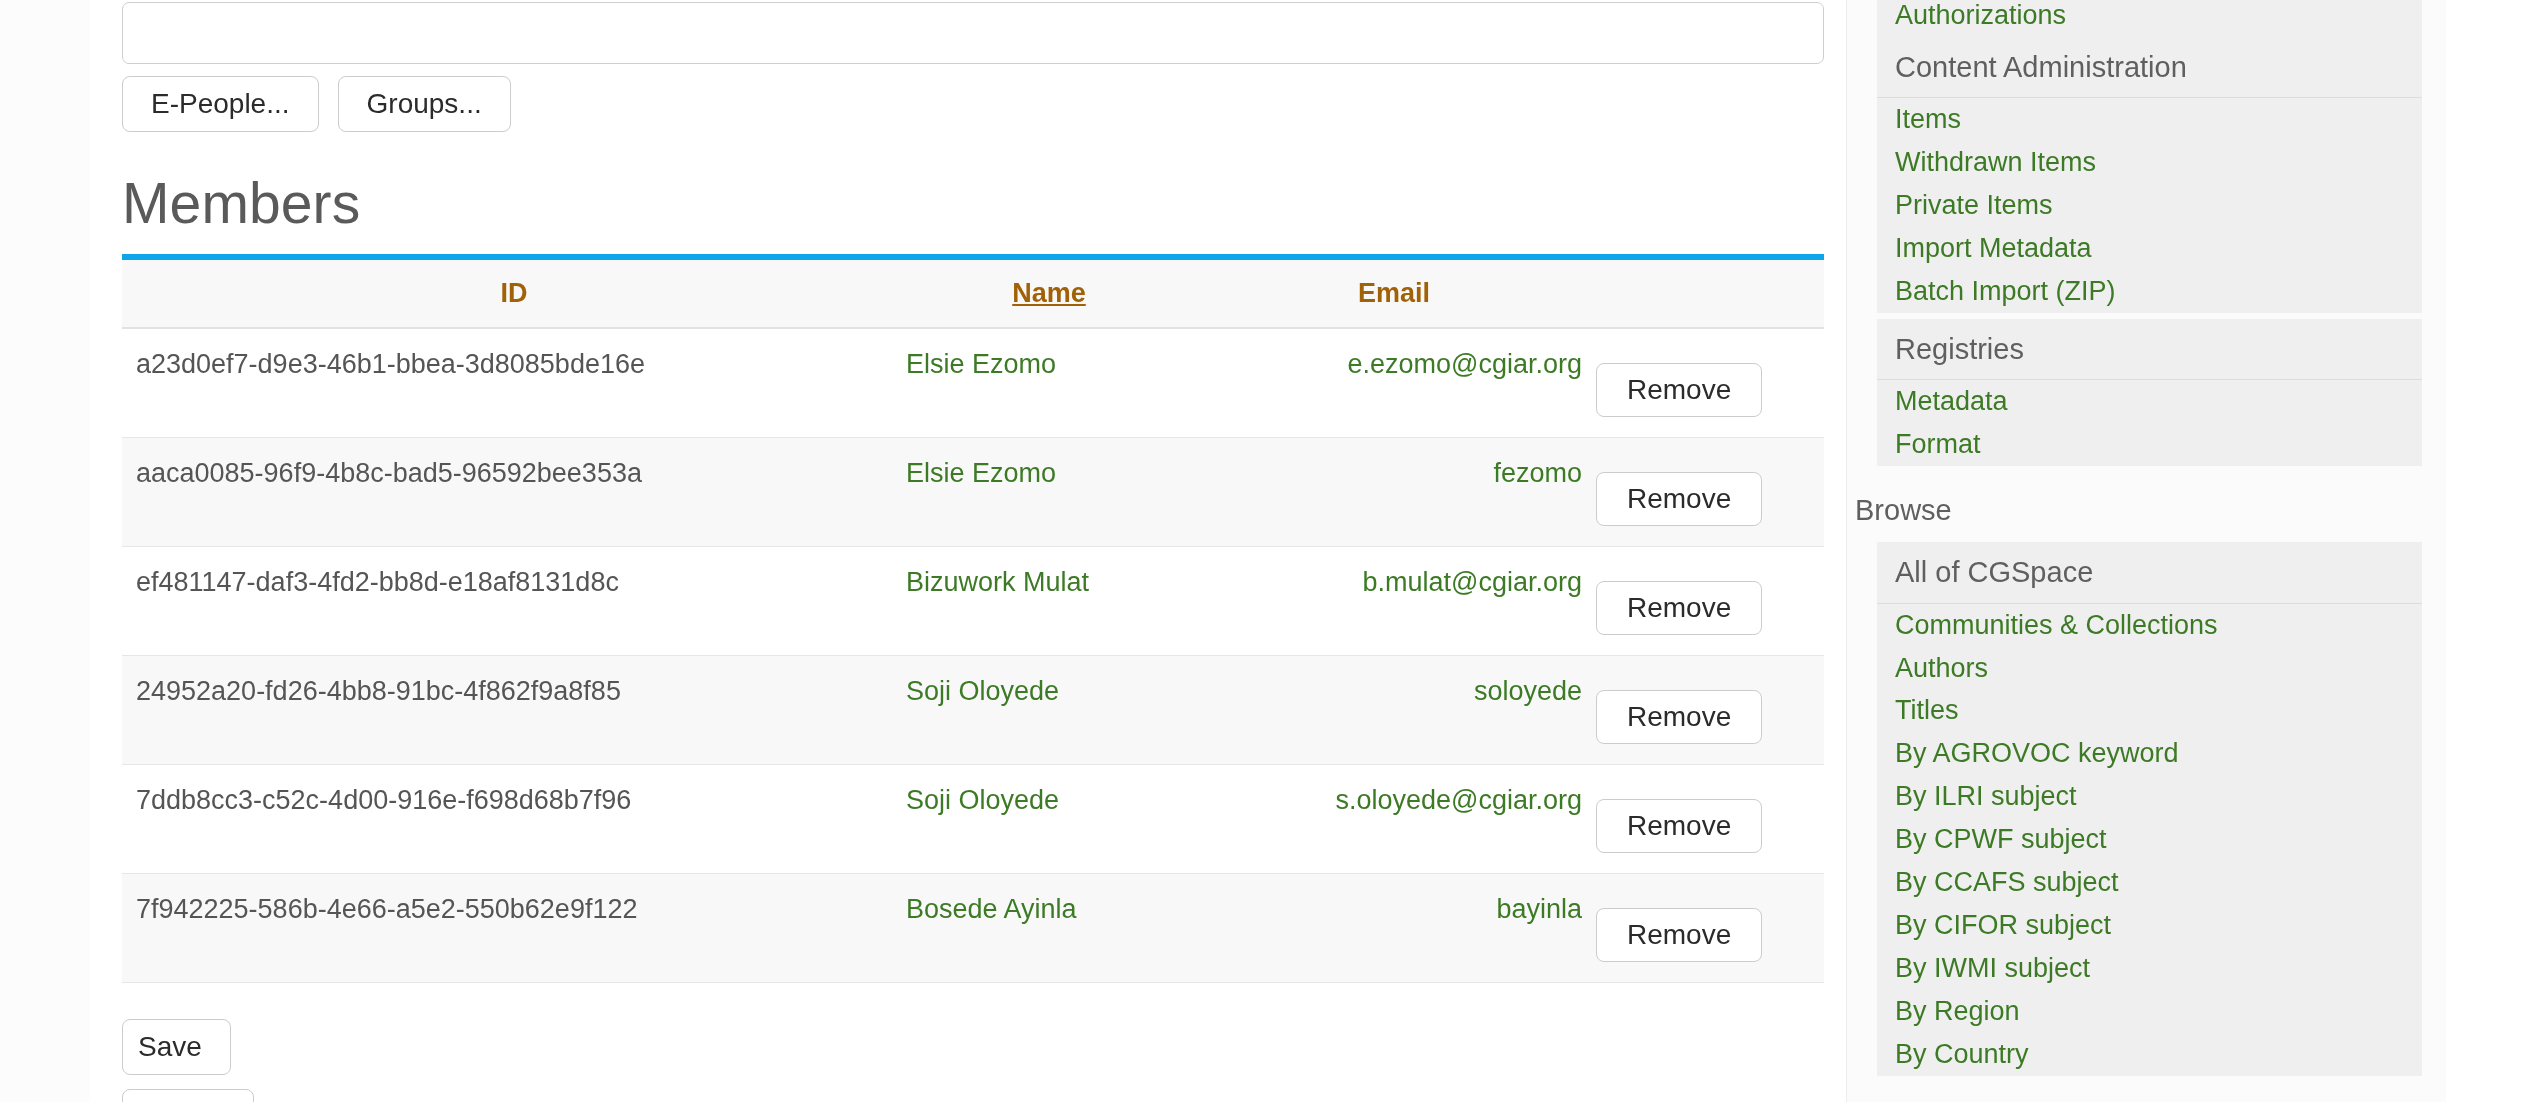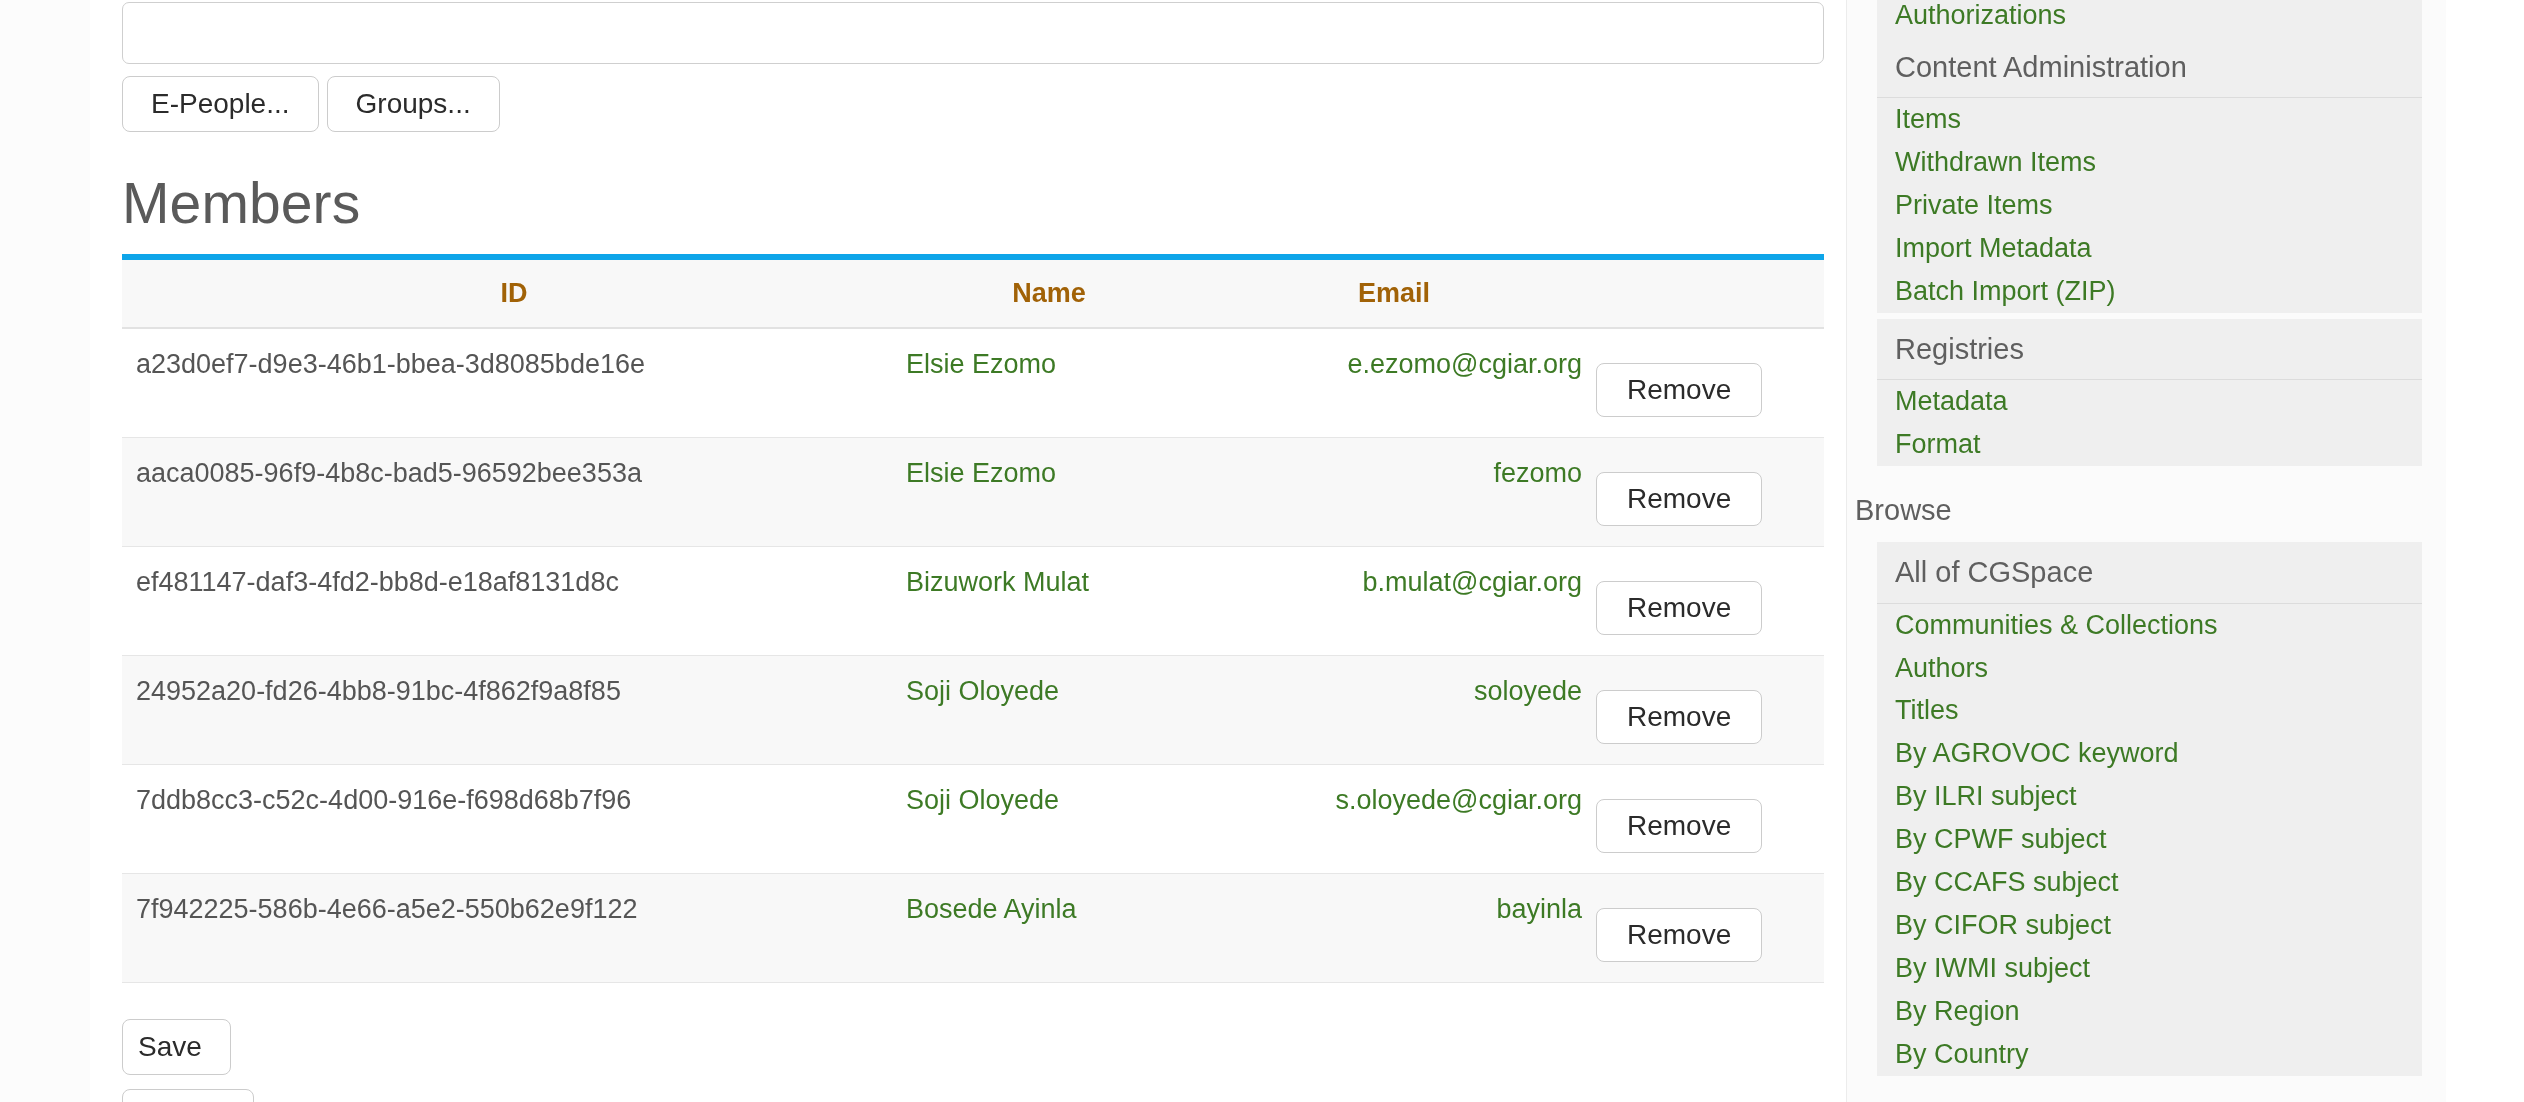--- a/index.html
+++ b/index.html
@@ -49,21 +49,21 @@
     font-family: "Liberation Sans", sans-serif;
     font-size: 27px;
     color: #3c3c3c;
     padding: 0 16px;
     outline: none;
   }
 
   .btn-row {
     margin-top: 12px;
     display: flex;
-    gap: 8px;
+    gap: 19px;
   }
   .btn {
     font-family: "Liberation Sans", sans-serif;
     font-size: 28px;
     color: #2b2b2b;
     background: #ffffff;
     border: 1px solid #cccccc;
     border-radius: 8px;
     padding: 11px 28px;
     cursor: pointer;
@@ -106,21 +106,21 @@
     border-bottom: 1px solid #e6e6e6;
     vertical-align: top;
   }
   table.members tbody tr:nth-child(even) td { background: #f8f8f8; }
   table.members tbody tr:nth-child(odd) td { background: #ffffff; }
   td.col-id   { width: 770px; }
   td.col-name { width: 300px; }
   td.col-mail { width: 390px; text-align: right; }
   td.col-act  { width: 242px; padding-left: 0; }
   th.col-id   { width: 770px; }
-  th.col-name { width: 300px; }
+  th.col-name { width: 300px; text-decoration: underline; }
   th.col-mail { width: 390px; }
   th.col-act  { width: 242px; }
 
   a.green-link {
     color: #3d7a25;
     text-decoration: none;
   }
 
   .remove-btn {
     font-family: "Liberation Sans", sans-serif;

